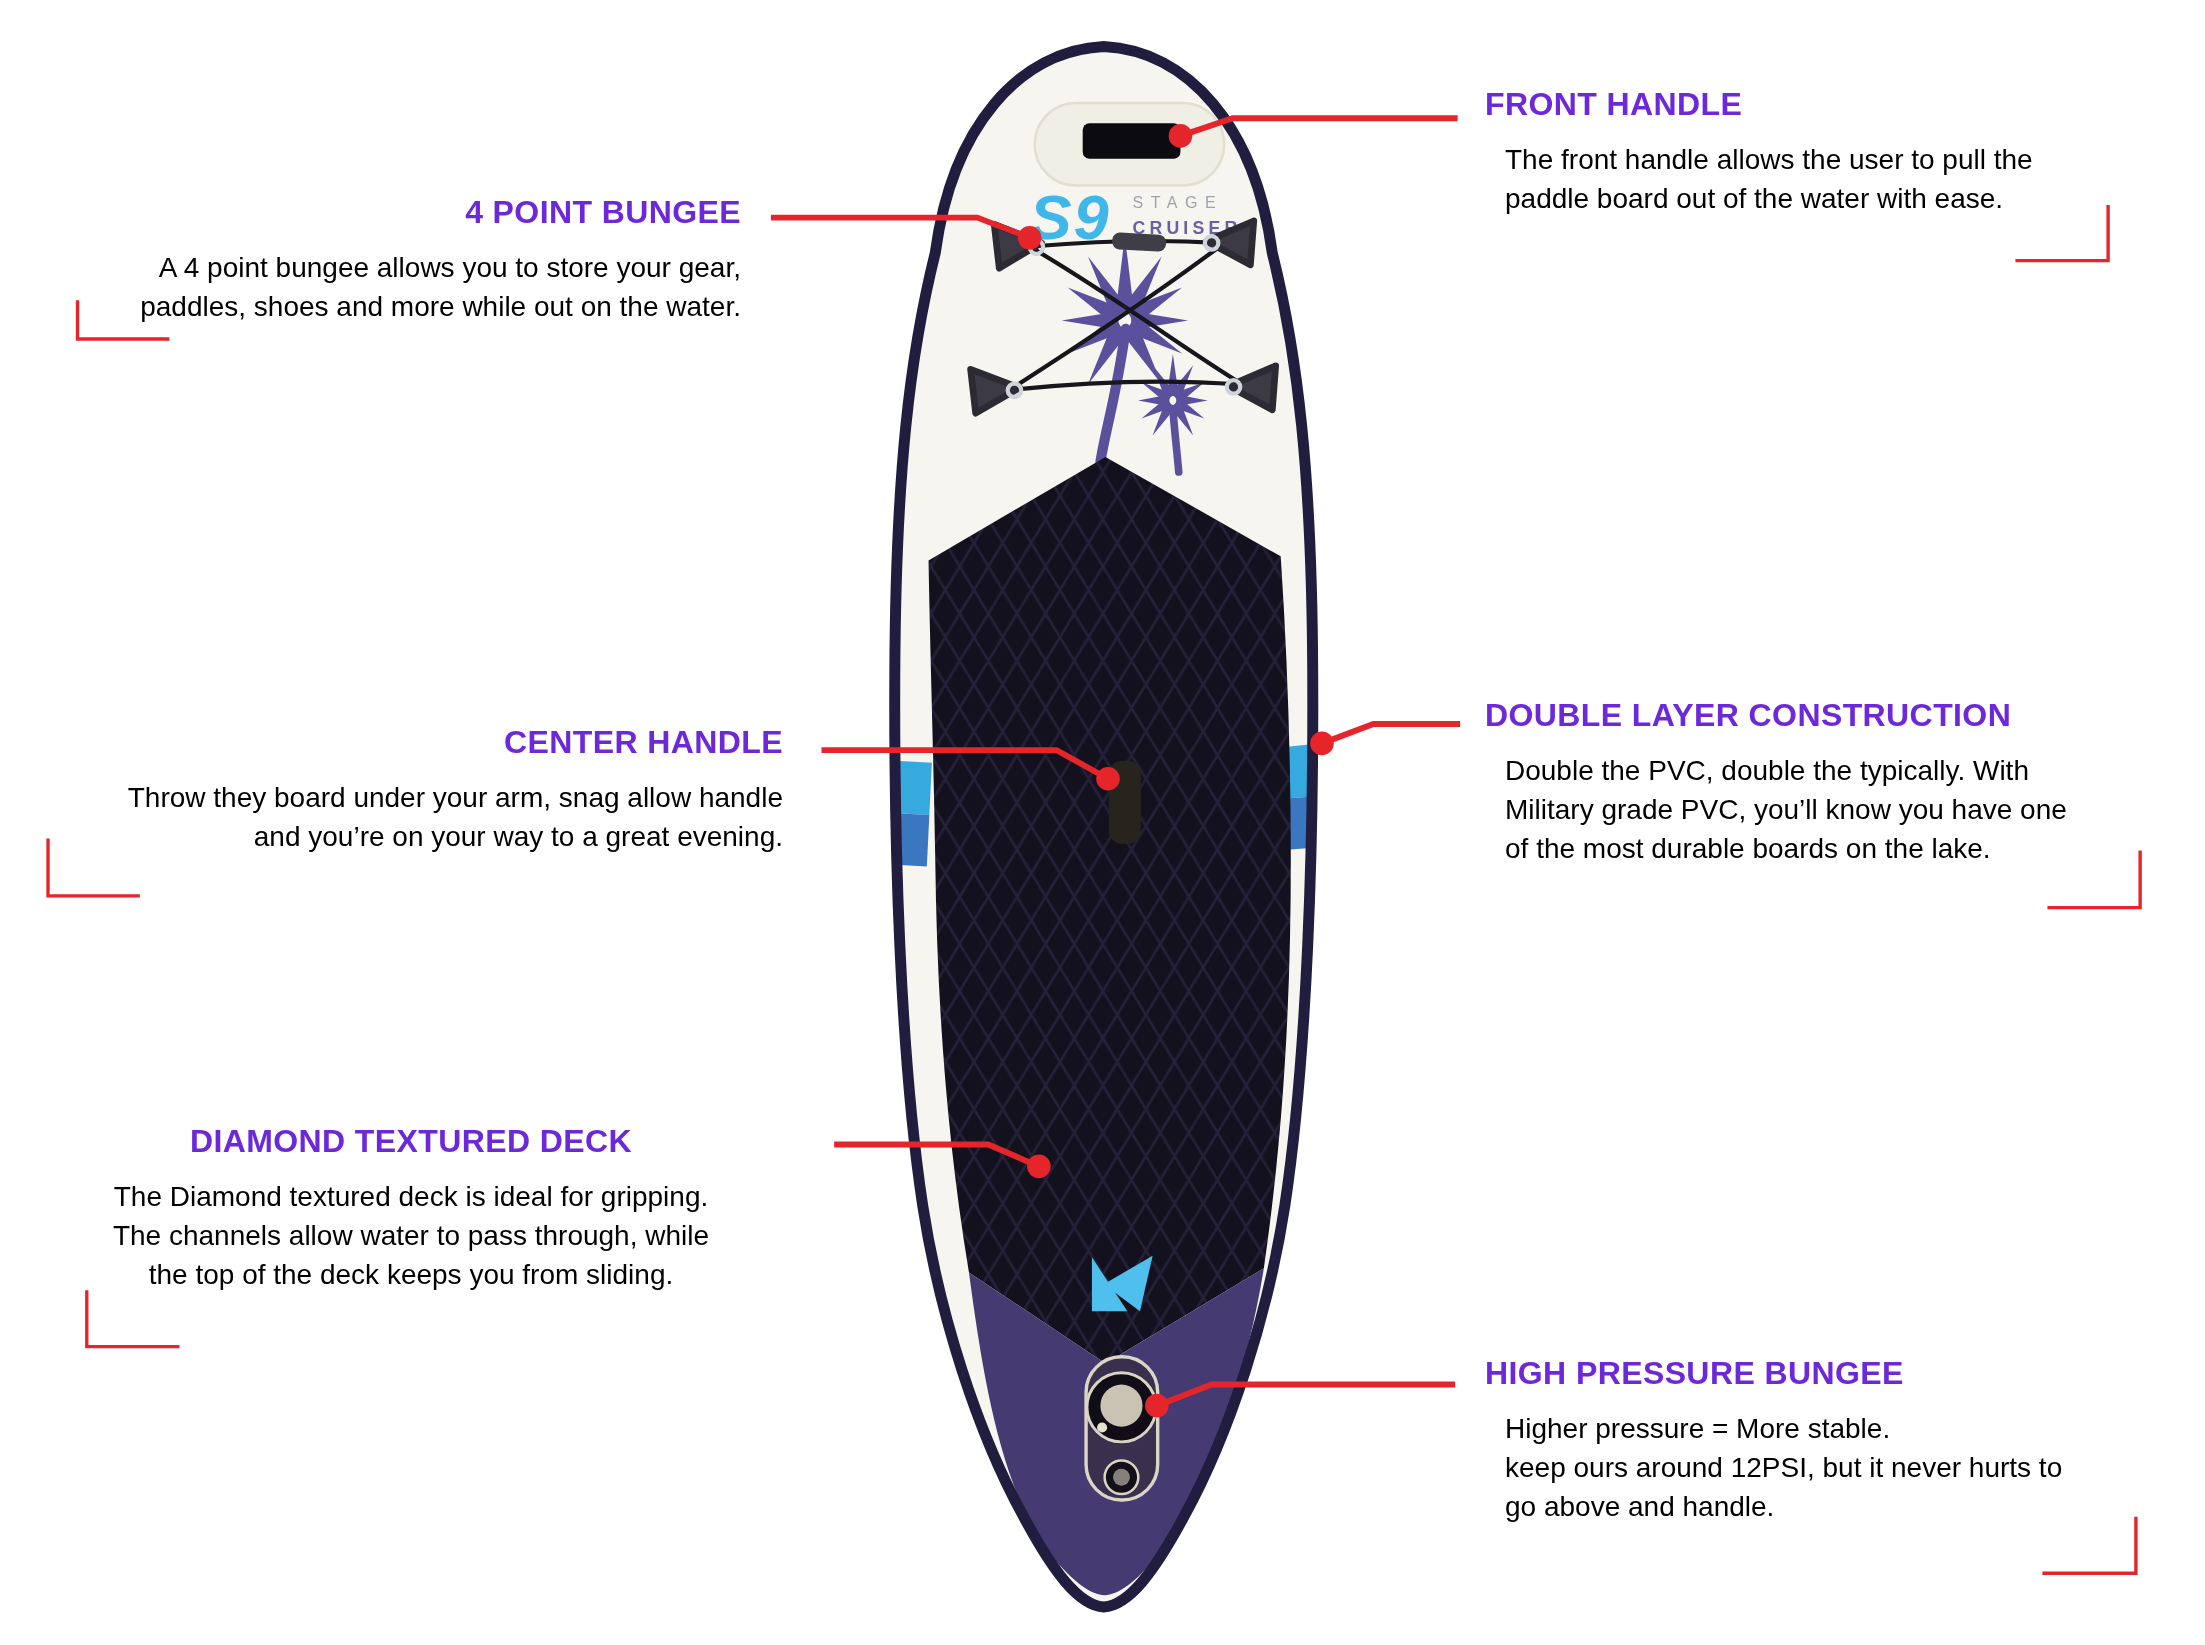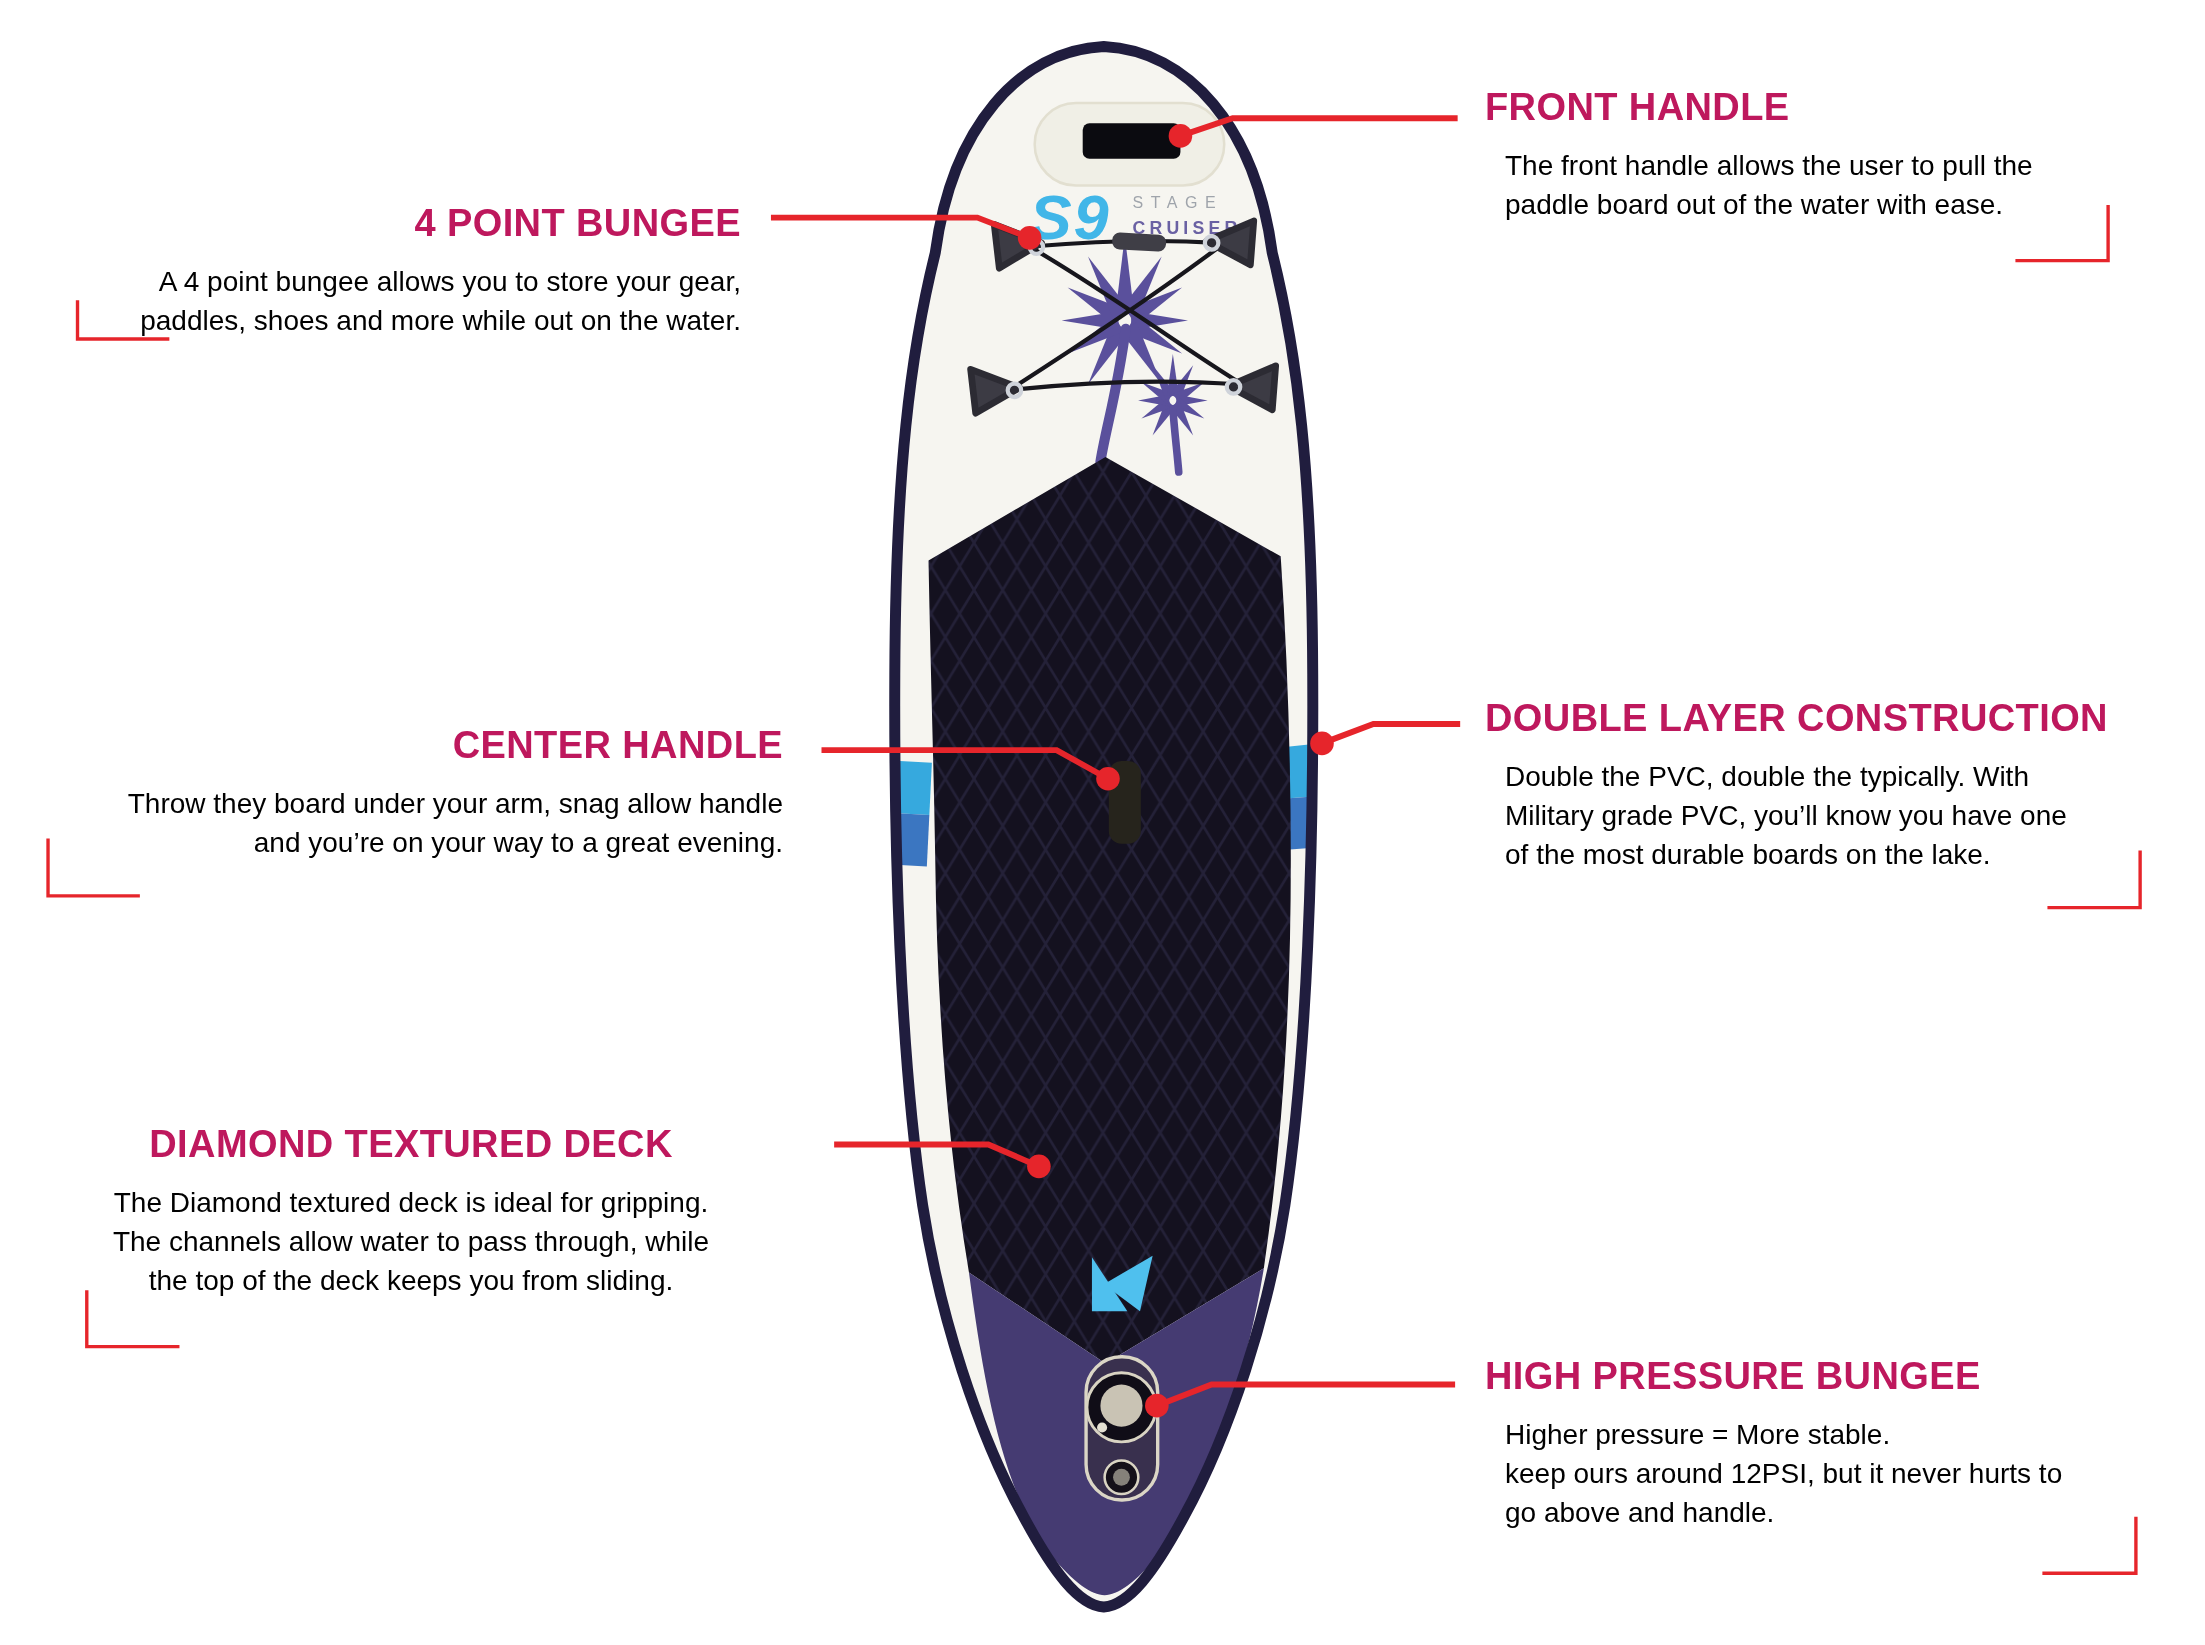--- a/index.html
+++ b/index.html
@@ -7,23 +7,23 @@
     position:relative;
     width:2205px;height:1646px;
     background:#ffffff;
     overflow:hidden;
     font-family:"Liberation Sans",sans-serif;
   }
   .svg-layer{position:absolute;left:0;top:0;width:2205px;height:1646px;}
   .section{position:absolute;}
   .sec-title{
     margin:0;
-    font-size:38px;
+    font-size:32px;
     font-weight:bold;
-    color:#be185d;
+    color:#6d28d9;
     letter-spacing:0.4px;
     line-height:1.05;
     font-family:"Liberation Sans",sans-serif;
   }
   .desc{margin:18.5px 0 0 0;}
   .line{
     font-size:28px;
     line-height:39px;
     color:#000000;
   }
@@ -192,21 +192,21 @@
   </svg>
 
   <div class="section sec-right" style="left:1485px;top:88px;width:657px;">
     <h2 class="sec-title">FRONT HANDLE</h2>
     <div class="desc">
       <div class="line">The front handle allows the user to pull the</div>
       <div class="line">paddle board out of the water with ease.</div>
     </div>
   </div>
 
-  <div class="section sec-left" style="right:1464px;top:204px;width:708px;">
+  <div class="section sec-left" style="right:1464px;top:196px;width:708px;">
     <h2 class="sec-title">4 POINT BUNGEE</h2>
     <div class="desc">
       <div class="line">A 4 point bungee allows you to store your gear,</div>
       <div class="line">paddles, shoes  and more while out on the water.</div>
     </div>
   </div>
 
   <div class="section sec-left" style="right:1422px;top:726px;width:758px;">
     <h2 class="sec-title">CENTER HANDLE</h2>
     <div class="desc">

